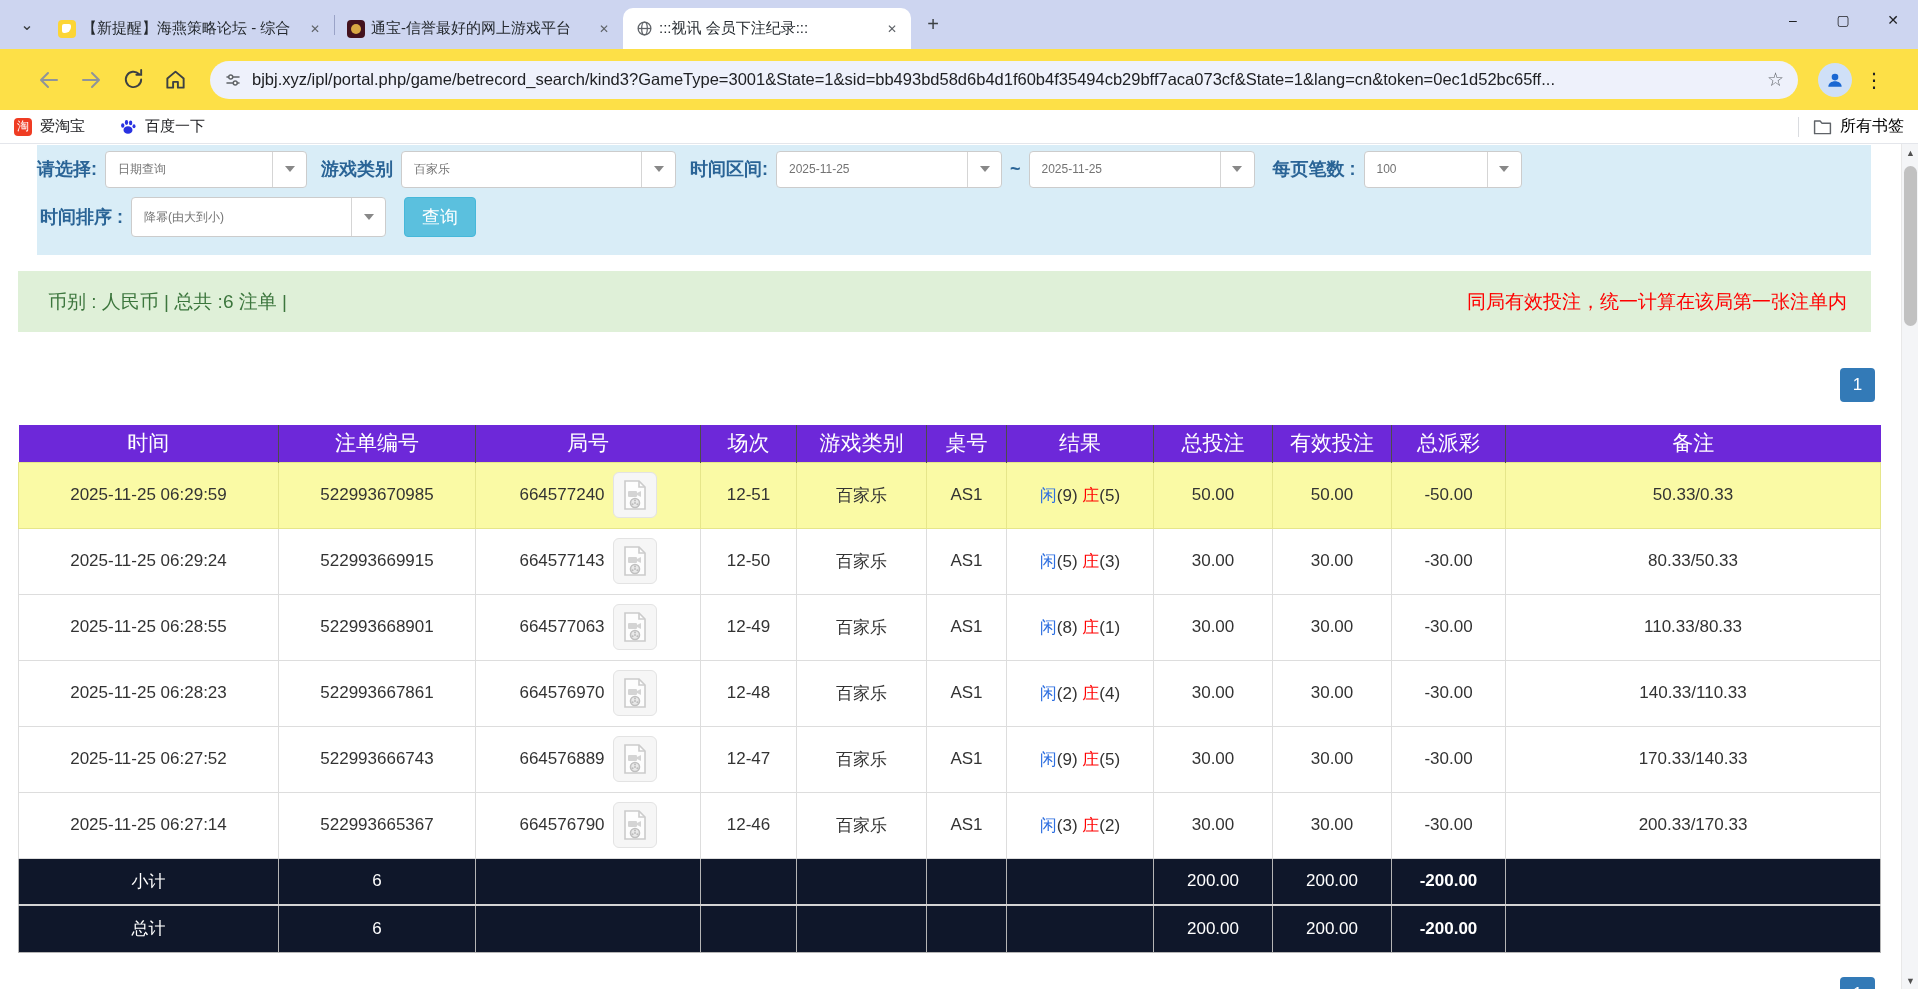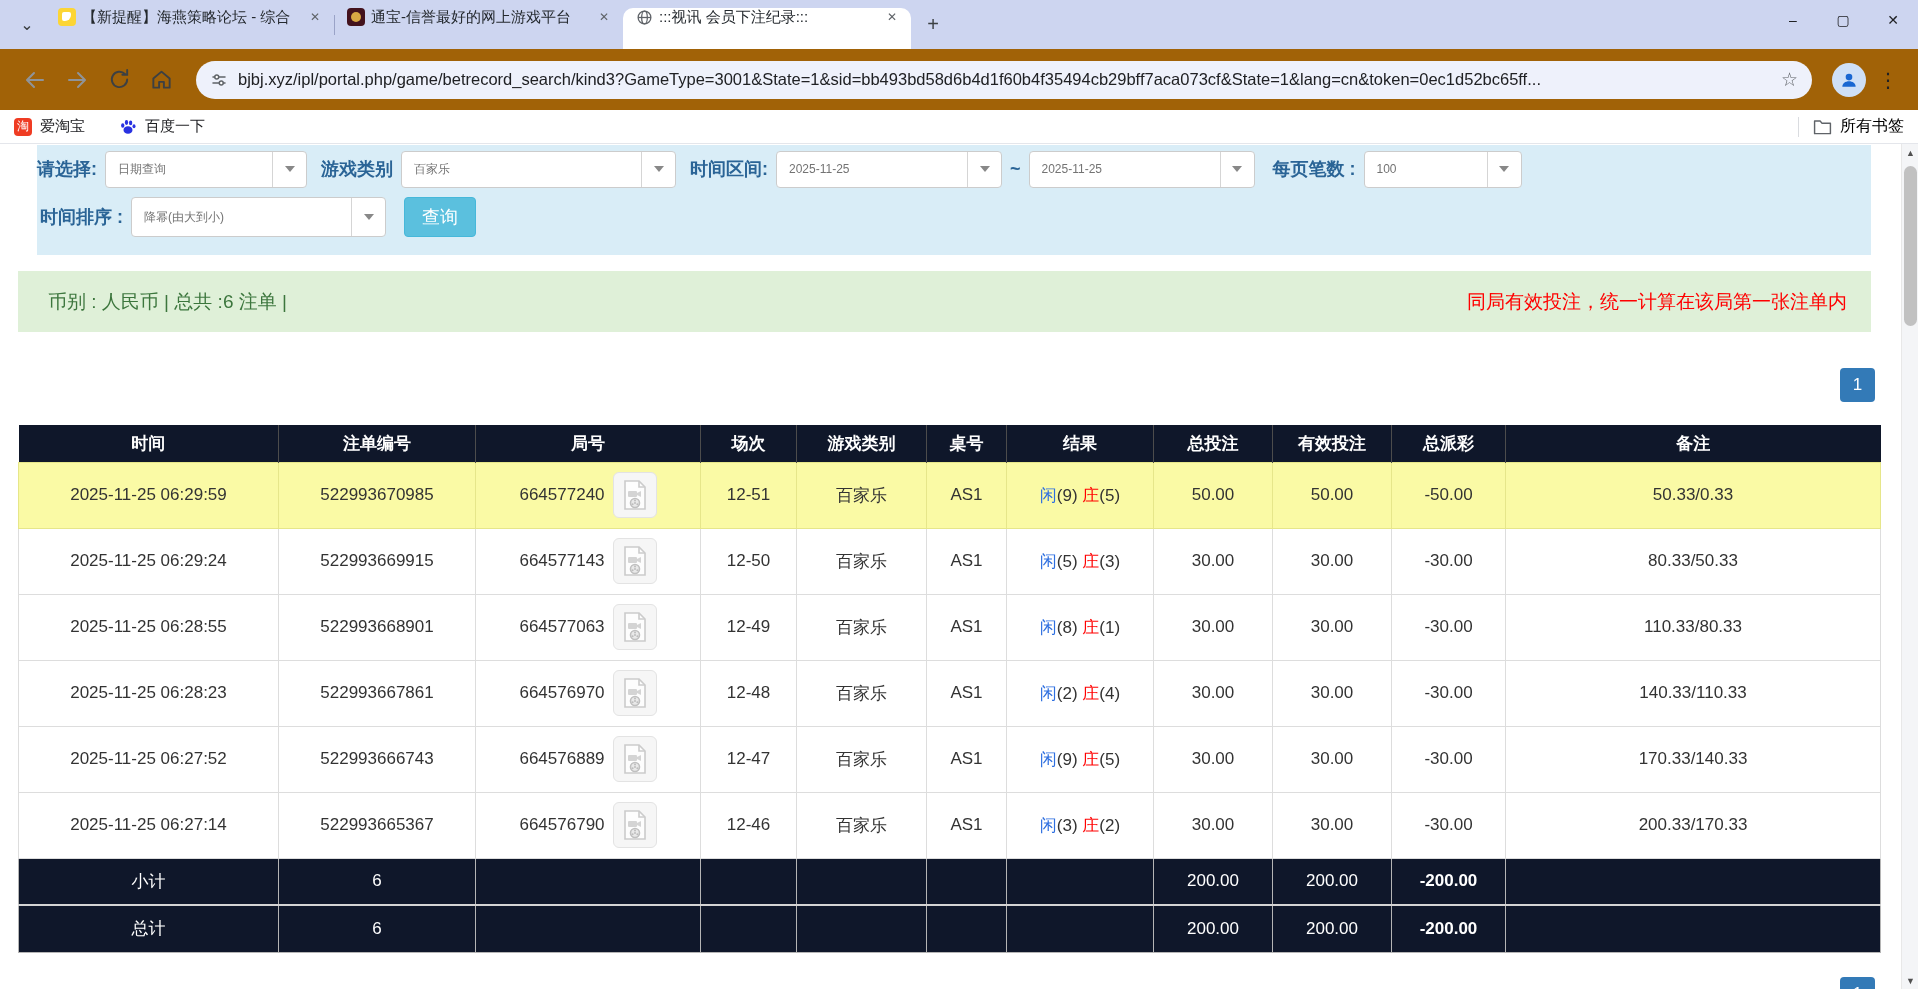--- a/index.html
+++ b/index.html
@@ -2,35 +2,35 @@
 <html><head>
 <meta charset="utf-8">
 <style>
   * { margin:0; padding:0; box-sizing:border-box; }
   html,body { width:1918px; height:990px; overflow:hidden; background:#fff;
     font-family:"Liberation Sans","DejaVu Sans",sans-serif; }
 
   
   .tabstrip { position:relative; height:49px; background:#cdd5f0; display:flex; align-items:flex-end; padding-left:8px; }
   .tab-search-btn { align-self:center; width:30px; height:30px; border-radius:50%; display:flex; align-items:center; justify-content:center; color:#3c4043; font-size:16px; margin:0 4px; cursor:pointer; }
-  .tab { height:41px; display:flex; padding:0 10px 0 12px; width:288px; border-radius:10px 10px 0 0; position:relative; }
+  .tab { height:41px; display:flex; align-items:center; padding:0 10px 0 12px; width:288px; border-radius:10px 10px 0 0; position:relative; }
   .tab .title { flex:1; font-size:15px; color:#24292e; white-space:nowrap; overflow:hidden; margin:0 6px; }
   .tab.active { background:#fff; }
   .tab-close { width:18px; height:18px; border-radius:50%; display:flex; align-items:center; justify-content:center; font-size:12px; color:#5f6368; cursor:pointer; }
   .tab-divider { width:1px; height:20px; background:#9aa3c7; align-self:center; }
   .favicon { width:18px; height:18px; flex:0 0 18px; display:flex; align-items:center; justify-content:center; }
   .fav-yellow { background:#fcd535; border-radius:4px; position:relative; }
   .fav-yellow::after { content:""; position:absolute; left:4px; top:4px; width:9px; height:9px; background:#fff; border-radius:2px 2px 6px 2px; }
   .fav-maroon { background:#43121d; border-radius:4px; position:relative; }
   .fav-maroon::after { content:""; position:absolute; left:4px; top:4px; width:10px; height:10px; border-radius:50%; background:#d8a843; }
   .newtab-btn { align-self:center; width:28px; height:28px; margin-left:8px; display:flex; align-items:center; justify-content:center; font-size:20px; color:#3c4043; cursor:pointer; }
   .win-controls { position:absolute; right:0; top:0; height:40px; display:flex; }
   .win-btn { width:50px; height:40px; display:flex; align-items:center; justify-content:center; font-size:14px; color:#202124; cursor:pointer; }
 
-  .toolbar { height:61px; background:#a16207; display:flex; align-items:center; padding:0 18px; }
+  .toolbar { height:61px; background:#fde047; display:flex; align-items:center; padding:0 32px; }
   .nav-icon { width:34px; height:34px; display:flex; align-items:center; justify-content:center; margin-right:8px; cursor:pointer; }
   .addr-bar { flex:1; height:38px; background:#eef1fb; border-radius:19px; display:flex; align-items:center; padding:0 14px; margin:0 10px; }
   .addr-url { flex:1; font-size:16.5px; color:#202124; white-space:nowrap; overflow:hidden; margin-left:10px; }
   .star { font-size:19px; color:#5f6368; cursor:pointer; margin-left:8px; }
   .avatar { width:34px; height:34px; border-radius:50%; background:#cfe0f7; display:flex; align-items:center; justify-content:center; margin:0 10px; cursor:pointer; }
   .menu-dots { font-size:20px; color:#202124; width:24px; text-align:center; cursor:pointer; }
 
   .bookmarks { height:34px; background:#fff; border-bottom:1px solid #e4e6eb; display:flex; align-items:center; padding:0 14px; }
   .bm-item { display:flex; align-items:center; margin-right:34px; cursor:pointer; }
   .bm-item .bm-label { font-size:15px; color:#202124; margin-left:8px; }
@@ -54,21 +54,21 @@
 
   .summary-bar { position:absolute; left:18px; top:127px; width:1853px; height:61px; background:#dff0d8; display:flex; align-items:center; justify-content:space-between; padding:0 24px 0 30px; }
   .summary-left { font-size:19px; color:#3c763d; }
   .summary-right { font-size:19px; color:#ff0000; }
 
   .page-btn { position:absolute; width:35px; height:34px; background:#337ab7; border-radius:4px; color:#fff; font-size:17px; display:flex; align-items:center; justify-content:center; cursor:pointer; }
   .page-btn.top { left:1840px; top:224px; }
   .page-btn.bottom { left:1840px; top:833px; }
 
   table.bet { position:absolute; left:18px; top:281px; width:1862px; border-collapse:collapse; table-layout:fixed; }
-  table.bet th { background:#0f172a; color:#fff; font-size:17px; font-weight:bold; height:37px; border-right:1px solid #4c4c4c; }
+  table.bet th { background:#6d28d9; color:#fff; font-size:21px; font-weight:normal; height:37px; border-right:1px solid #4c4c4c; }
   table.bet th:last-child { border-right:none; }
   table.bet td { height:66px; text-align:center; font-size:17px; color:#333; border:1px solid #ddd; background:#fff; }
   tr.hl td { background:#fafaa5; border-color:#e6e68a; }
   .txt-blue { color:#2e6fe0; }
   .txt-red { color:#ff0000; }
   .round-cell { display:flex; align-items:center; justify-content:center; gap:8px; }
   .video-btn { width:44px; height:46px; background:#f6f6f6; border:1px solid #e3e3e3; border-radius:6px; display:flex; align-items:center; justify-content:center; cursor:pointer; }
   tr.foot td { background:#0f172a; color:#fff; height:47px; border:1px solid #b5b5b5; font-size:17px; }
   tr.foot.total td { border-top:2px solid #d4d4d4; }
   tr.foot .txt-red { font-weight:bold; }

